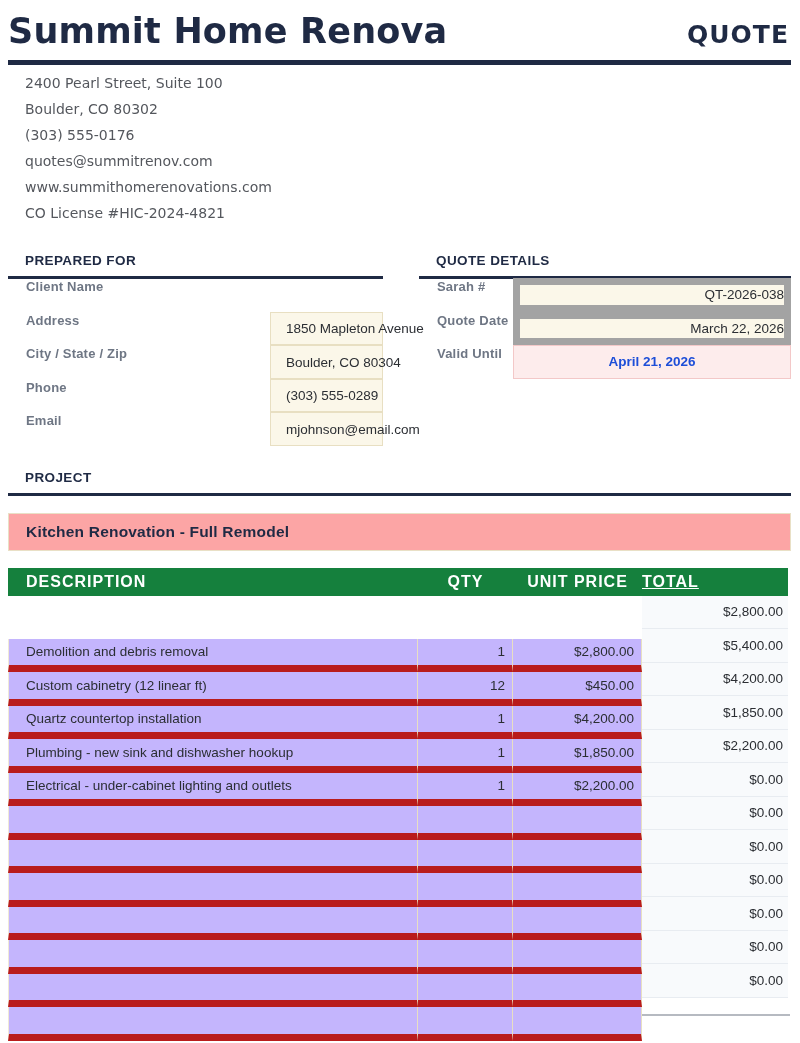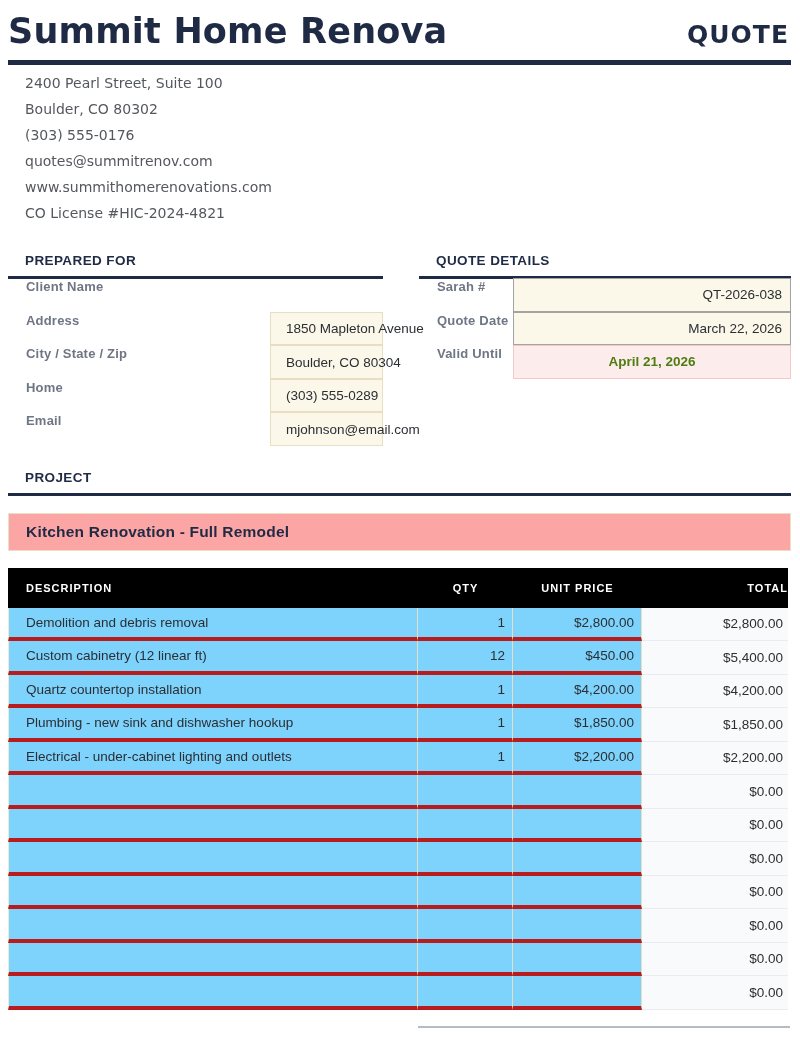--- a/index.html
+++ b/index.html
@@ -53,62 +53,61 @@
     position:absolute; left:0; top:50%; transform:translateY(-50%);
     padding-left:15px; white-space:nowrap;
     font-family:"Liberation Sans",sans-serif; font-size:13.5px; color:#2b2e33;
   }
   .pf .frow:nth-child(1) .pf-value,
   .pf .frow:nth-child(2) .pf-value { width:150px; overflow:hidden; }
 
   .qd .flabel { width:94px; padding-left:18px; }
   .qd-cell {
     width:278px; height:33.5px; margin-top:-1px;
-    background:#fbf7e9; border:1px solid #a3a3a3;
+    background:#fbf7e9; border:7px solid #a3a3a3;
     display:flex; align-items:center; justify-content:flex-end;
-    padding-right:8px;
     font-family:"Liberation Sans",sans-serif; font-size:13.5px; color:#2b2e33;
     white-space:nowrap;
   }
   .qd .frow:first-child .qd-cell { margin-top:0; }
   .qd-cell.highlight {
     background:#fdecec; border:1px solid #f3c8c8;
     justify-content:center; padding-right:0;
-    color:#4d7c0f; font-weight:bold;
+    color:#1d4ed8; font-weight:bold;
   }
 
   
   .project { margin-top:22px; }
   .project-box {
     margin-top:17px; height:38px;
     background:#fca5a5; border:1px solid #e9e0c6;
     display:flex; align-items:center; padding-left:17px;
     font-family:"Liberation Sans",sans-serif;
     font-size:15.5px; font-weight:bold; color:#1f2a44; letter-spacing:.2px;
   }
 
   
   .li-table { margin-top:17px; width:780px; }
   .li-header {
-    display:flex; height:40px; align-items:center;
-    background:#000000; color:#ffffff;
-    font-family:"Liberation Sans",sans-serif; font-size:11px; font-weight:bold; letter-spacing:1px;
+    display:flex; height:28px; align-items:center;
+    background:#15803d; color:#ffffff;
+    font-family:"Liberation Sans",sans-serif; font-size:16px; font-weight:bold; letter-spacing:1px;
   }
   .hc-desc { width:410px; padding-left:18px; }
   .hc-qty { width:95px; text-align:center; }
   .hc-unit { width:129px; text-align:center; }
-  .hc-total { width:146px; text-align:right; }
+  .hc-total { width:146px; text-align:left;text-decoration:underline; }
 
   .li-row { display:flex; height:33.5px; }
   .li-cell {
     display:flex; align-items:center; height:33.5px;
     font-family:"Liberation Sans",sans-serif; font-size:13.5px; color:#2b2e33;
     white-space:nowrap; overflow:hidden;
   }
-  .li-cell.cream { background:#7dd3fc; border-right:1px solid #e8dfc2; border-bottom:4px solid #b91c1c; }
+  .li-cell.cream { background:#c4b5fd; border-right:1px solid #e8dfc2; border-bottom:7px solid #b91c1c;margin-top:43px; }
   .li-cell.desc { width:410px; padding-left:17px; border-left:1px solid #f0e9d6; }
   .li-cell.qty { width:95px; justify-content:flex-end; padding-right:7px; }
   .li-cell.unit { width:129px; justify-content:flex-end; padding-right:7px; }
   .li-cell.total {
     width:146px; justify-content:flex-end; padding-right:5px;
     background:#f8fafc; border-bottom:1px solid #e8ecf1;
   }
 
   .subtotal-line { margin-top:16px; margin-left:410px; width:372px; height:2px; background:#b6bac1; }
 </style>
@@ -146,21 +145,21 @@
             <span class="pf-value">1850 Mapleton Avenue</span>
           </div>
       </div>
       <div class="frow">
         <div class="flabel">City / State / Zip</div>
         <div class="pf-cell">
             <span class="pf-value">Boulder, CO 80304</span>
           </div>
       </div>
       <div class="frow">
-        <div class="flabel">Home</div>
+        <div class="flabel">Phone</div>
         <div class="pf-cell">
             <span class="pf-value">(303) 555-0289</span>
           </div>
       </div>
       <div class="frow">
         <div class="flabel">Email</div>
         <div class="pf-cell">
             <span class="pf-value">mjohnson@email.com</span>
           </div>
       </div>

